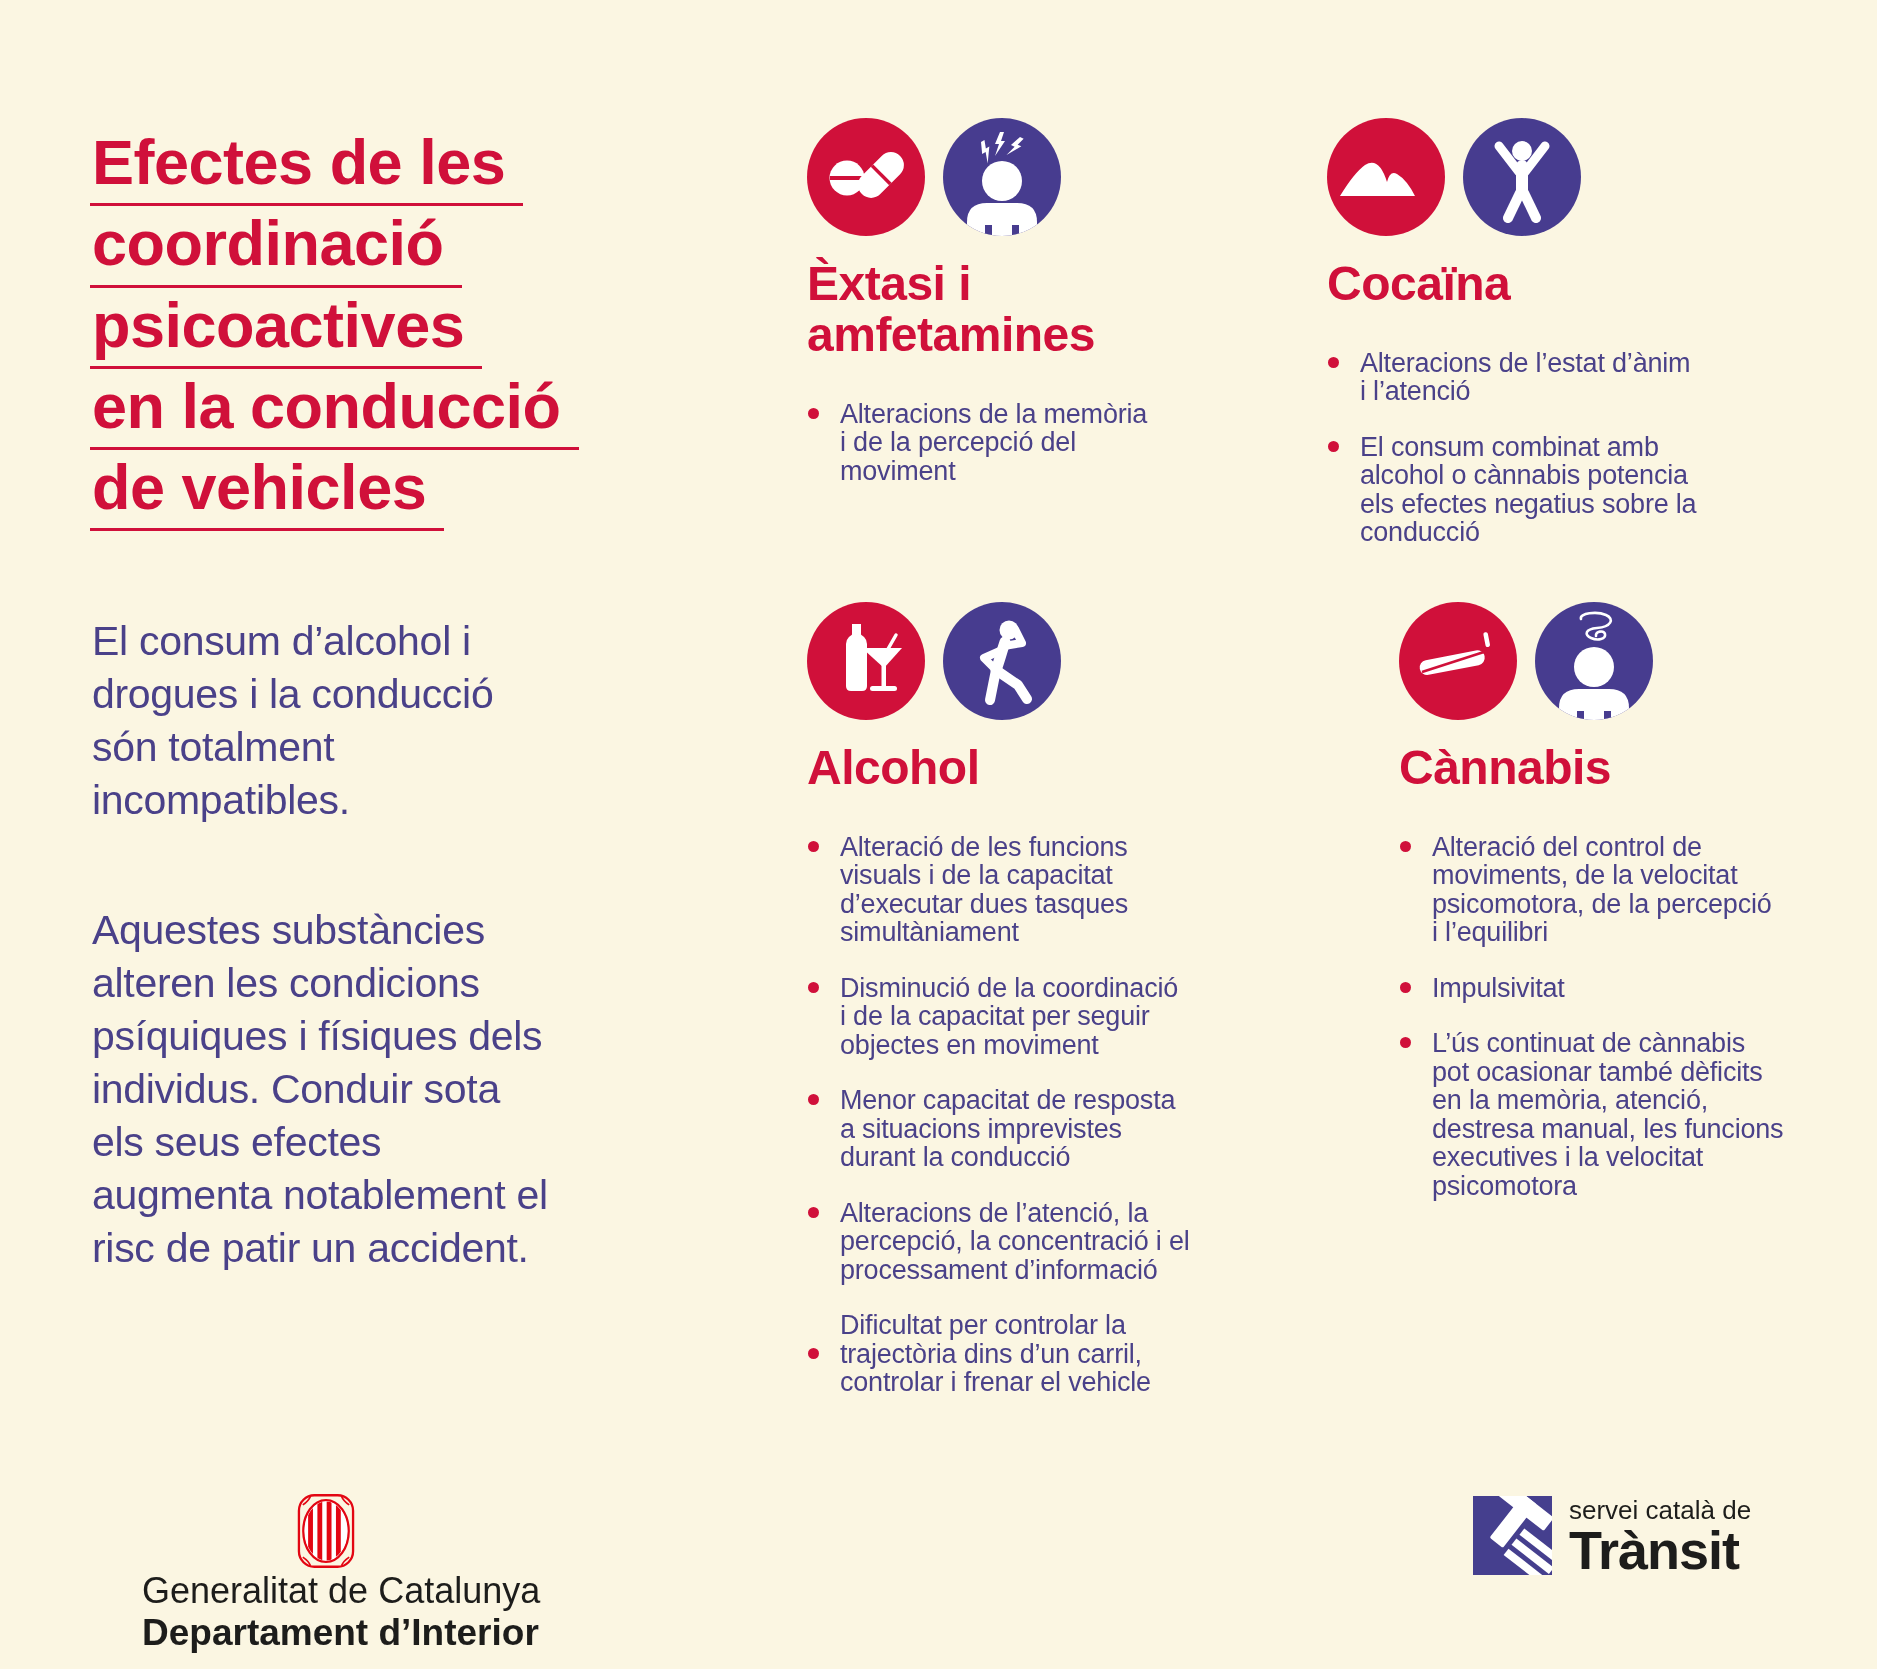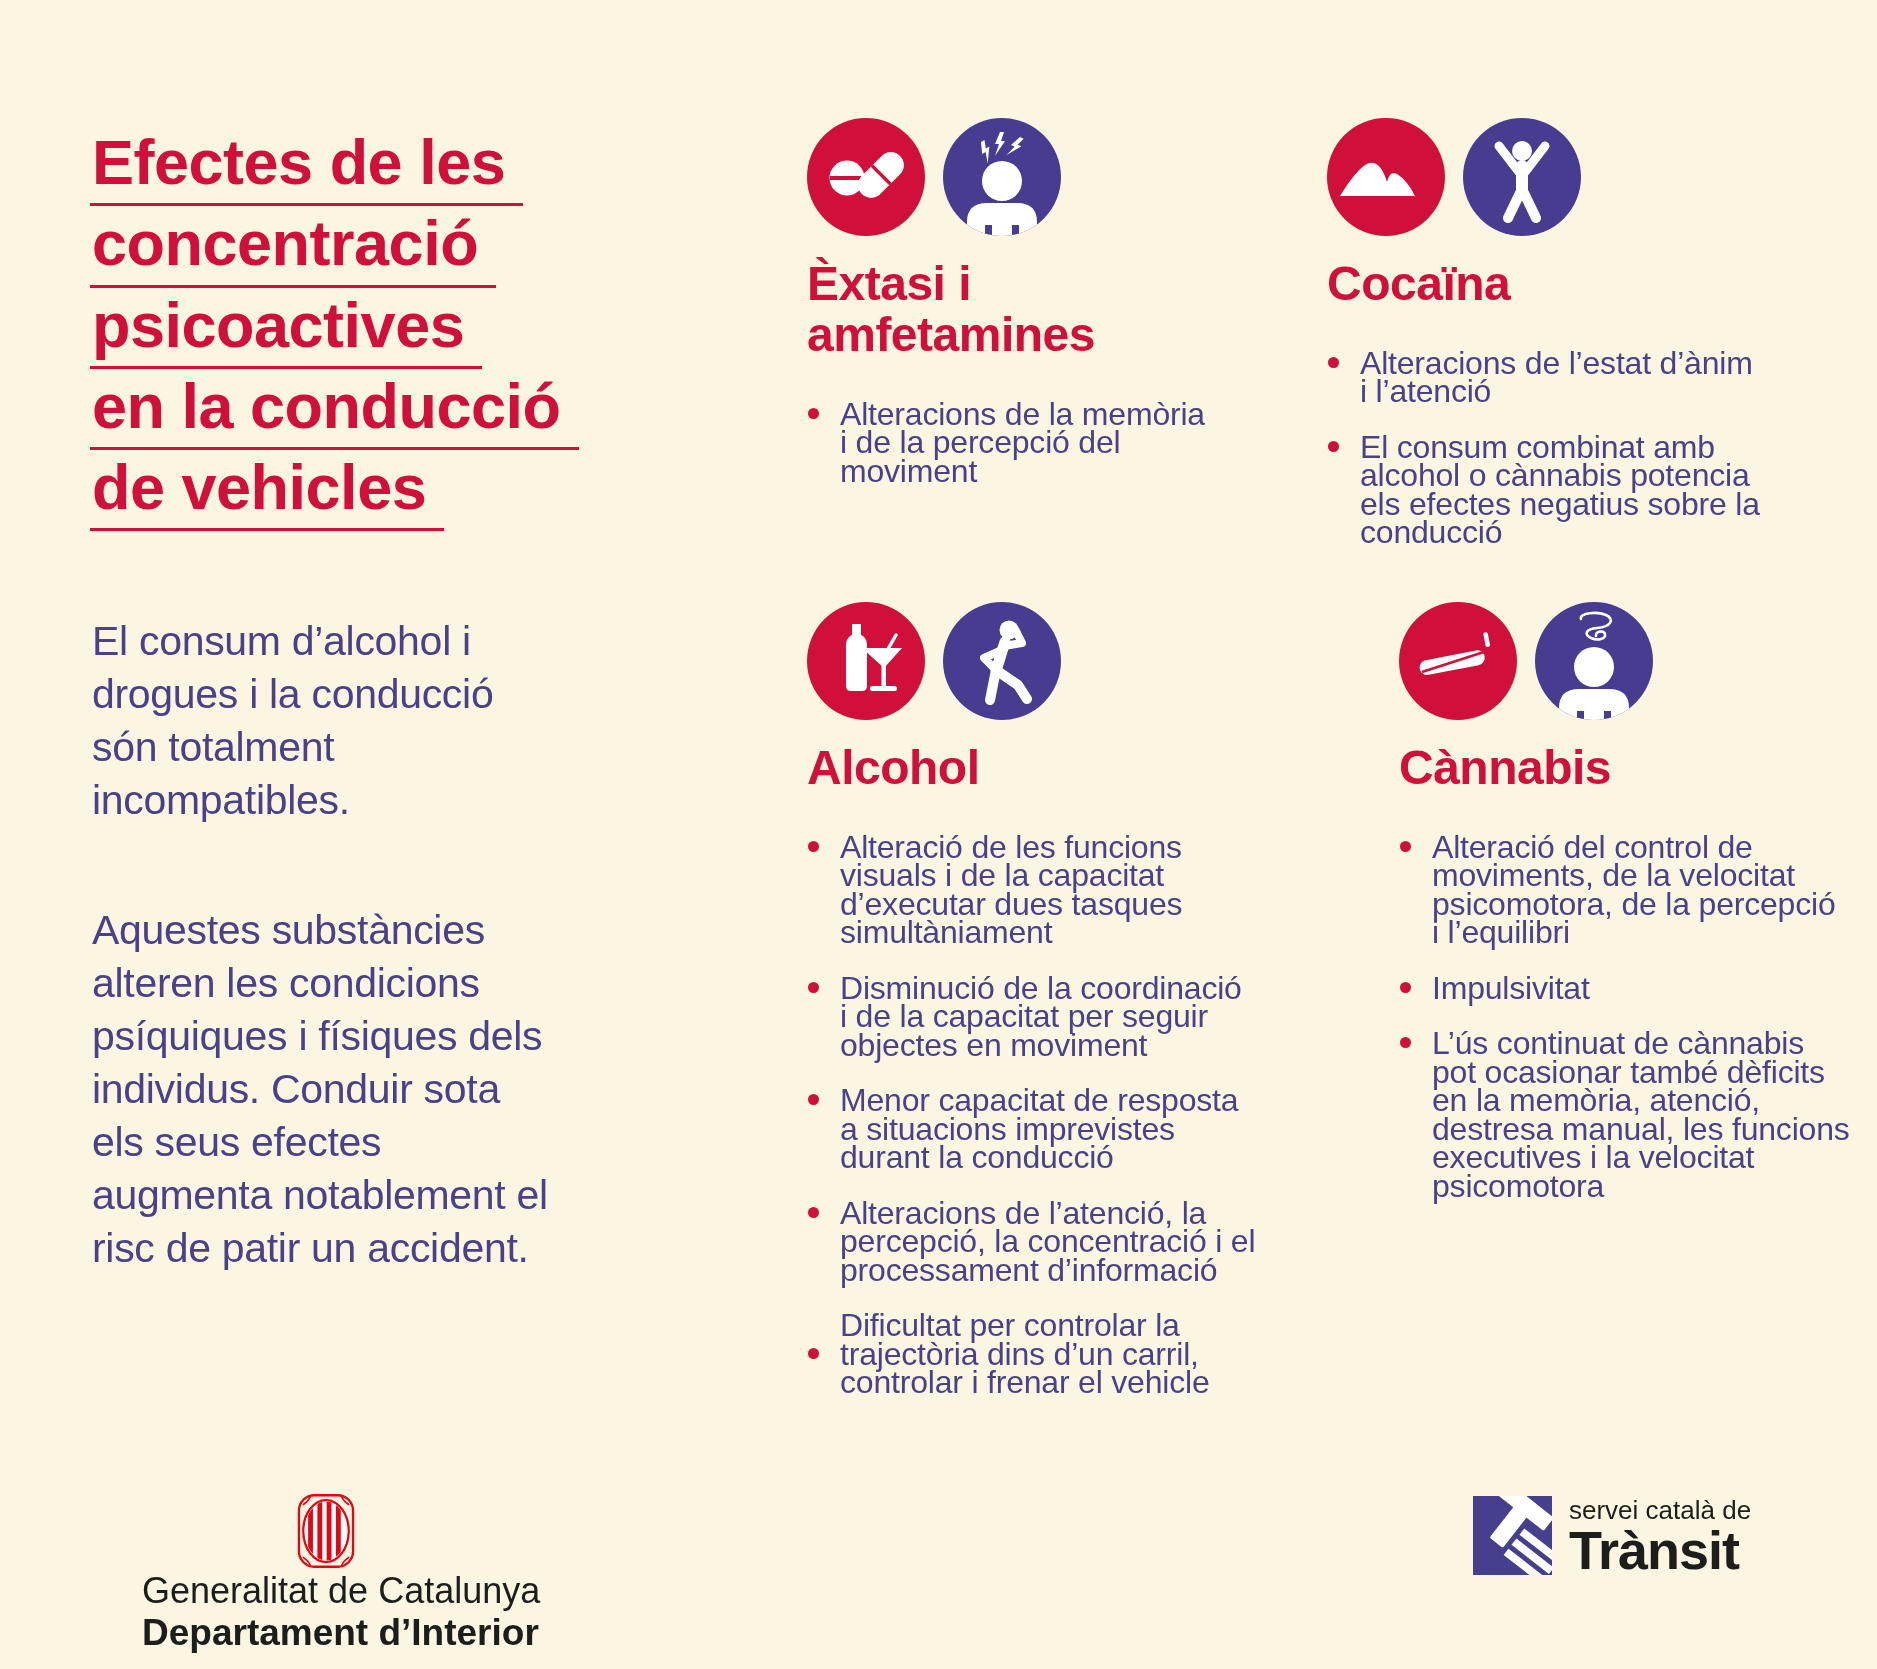--- a/index.html
+++ b/index.html
@@ -36,21 +36,21 @@
   #sec-cannabis{left:1399px;top:602px;}
   .icons{display:flex;gap:18px;height:118px;}
   .icons svg{width:118px;height:118px;display:block;}
   .sec-title{
     margin-top:22px;color:#d0103a;font-weight:700;
     font-size:48px;line-height:51px;white-space:pre-line;letter-spacing:-0.5px;
   }
   .bullets{list-style:none;margin:15px 0 0 0;padding:0;}
   .bullet{
     position:relative;padding-left:33px;margin-bottom:27px;
-    color:#4a4189;font-size:32px;line-height:28.5px;
+    color:#4a4189;font-size:27px;line-height:28.5px;
     white-space:pre-line;letter-spacing:-0.2px;
   }
   .bullet::before{
     content:"";position:absolute;left:1px;top:8px;
     width:11px;height:11px;border-radius:50%;background:#d0103a;
   }
   .bullet.dot-second::before{top:37px;}
   
   .gencat{position:absolute;left:112px;top:1492px;display:flex;align-items:center;flex-direction:column;}
   .gencat svg{width:58px;height:78px;display:block;}
@@ -63,21 +63,21 @@
   .transit-small{font-size:26px;line-height:28px;}
   .transit-big{font-size:54px;line-height:52px;font-weight:700;letter-spacing:-1px;}
 </style>
 </head>
 <body>
 
 <div class="canvas">
 
   <h1 class="main-title">
     <span class="tline">Efectes de les</span>
-    <span class="tline">concentració</span>
+    <span class="tline">coordinació</span>
     <span class="tline">psicoactives</span>
     <span class="tline">en la conducció</span>
     <span class="tline">de vehicles</span>
   </h1>
 
   <div class="intro">
     <p>El consum d’alcohol i
 drogues i la conducció
 són totalment
 incompatibles.</p>

